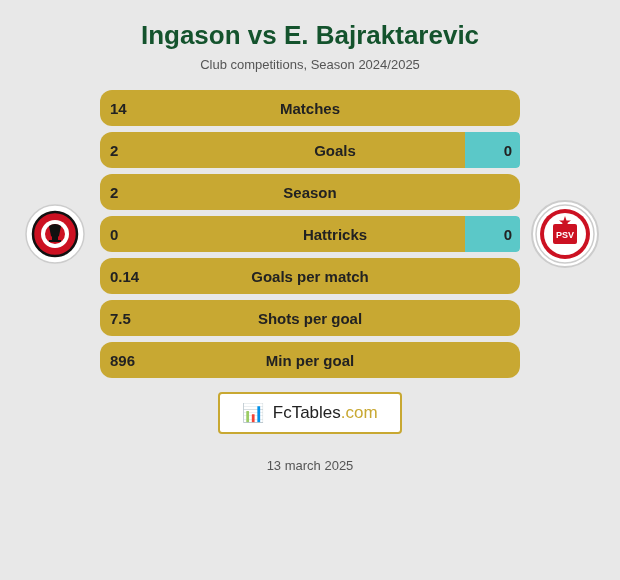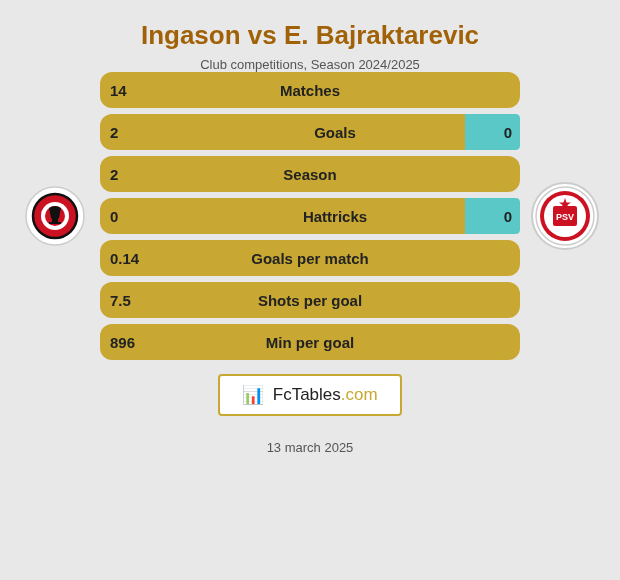--- a/index.html
+++ b/index.html
@@ -21,29 +21,30 @@
       background: #e8e8e8;
       display: flex;
       flex-direction: column;
       align-items: center;
       padding: 20px 10px 10px;
     }
 
     .title {
       font-size: 26px;
       font-weight: bold;
-      color: #a16207;
+      color: #14532d;
       text-align: center;
       margin-bottom: 6px;
     }
 
     .subtitle {
       font-size: 13px;
       color: #555;
       text-align: center;
+      margin-bottom: 18px;
     }
 
     .main-content {
       display: flex;
       align-items: center;
       width: 100%;
       gap: 0px;
     }
 
     .logo-left {

